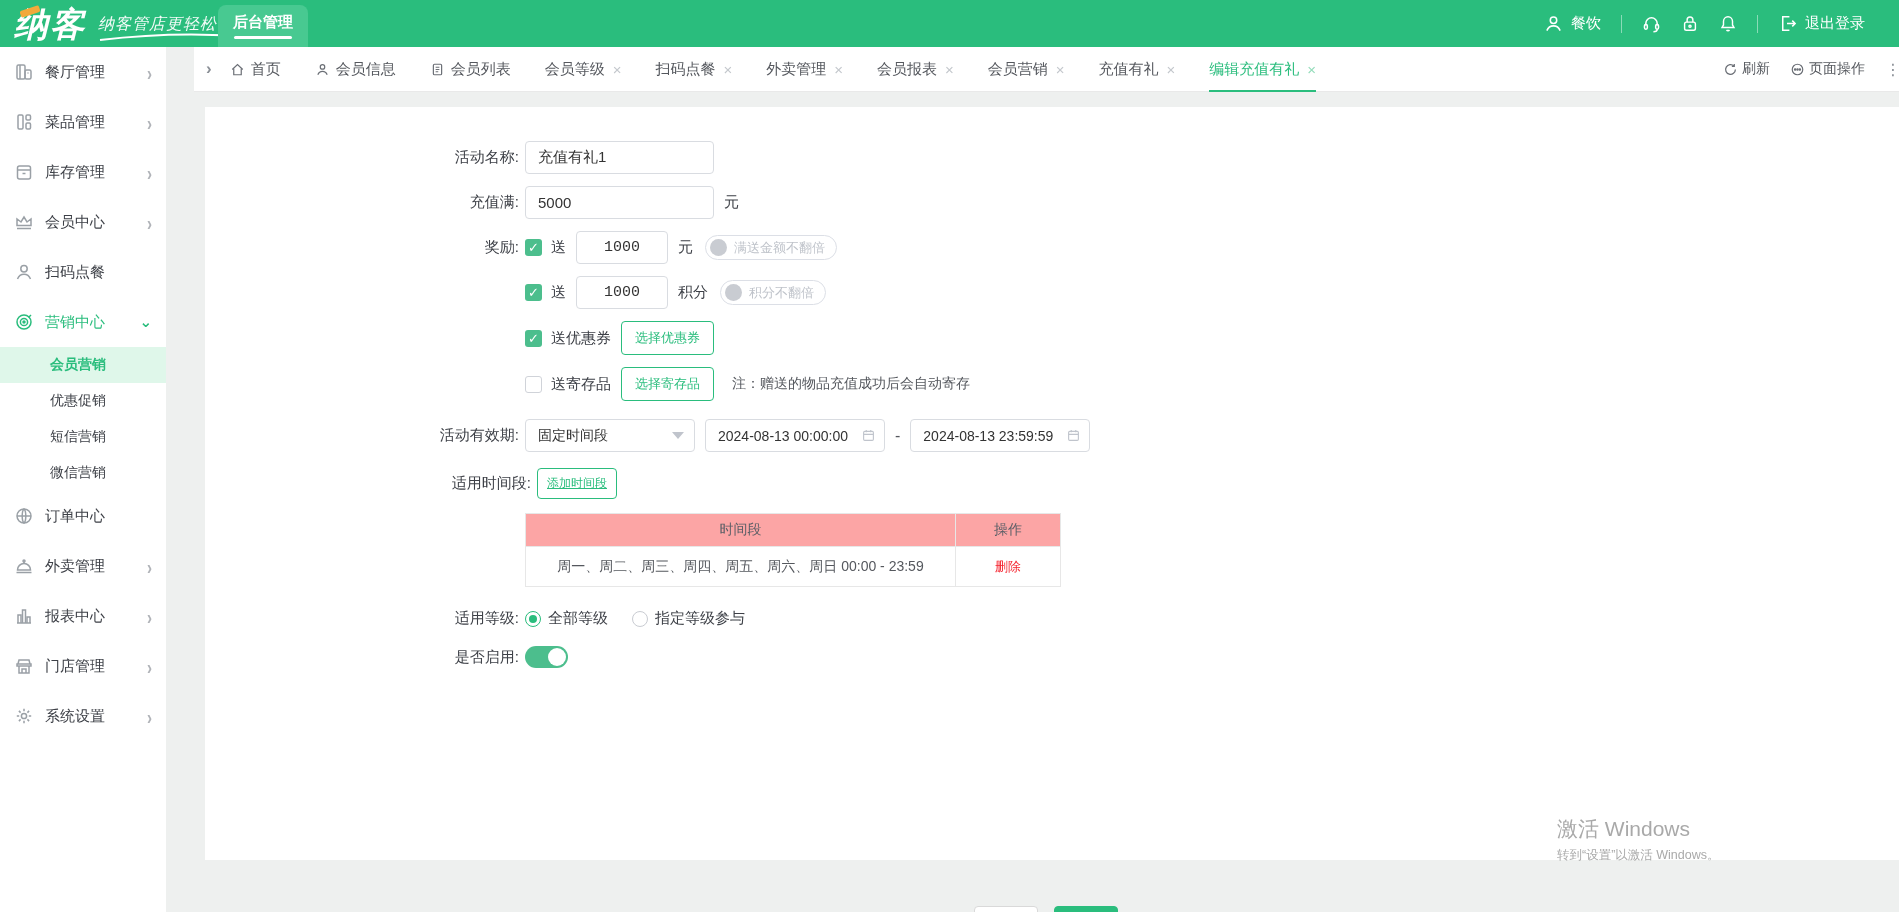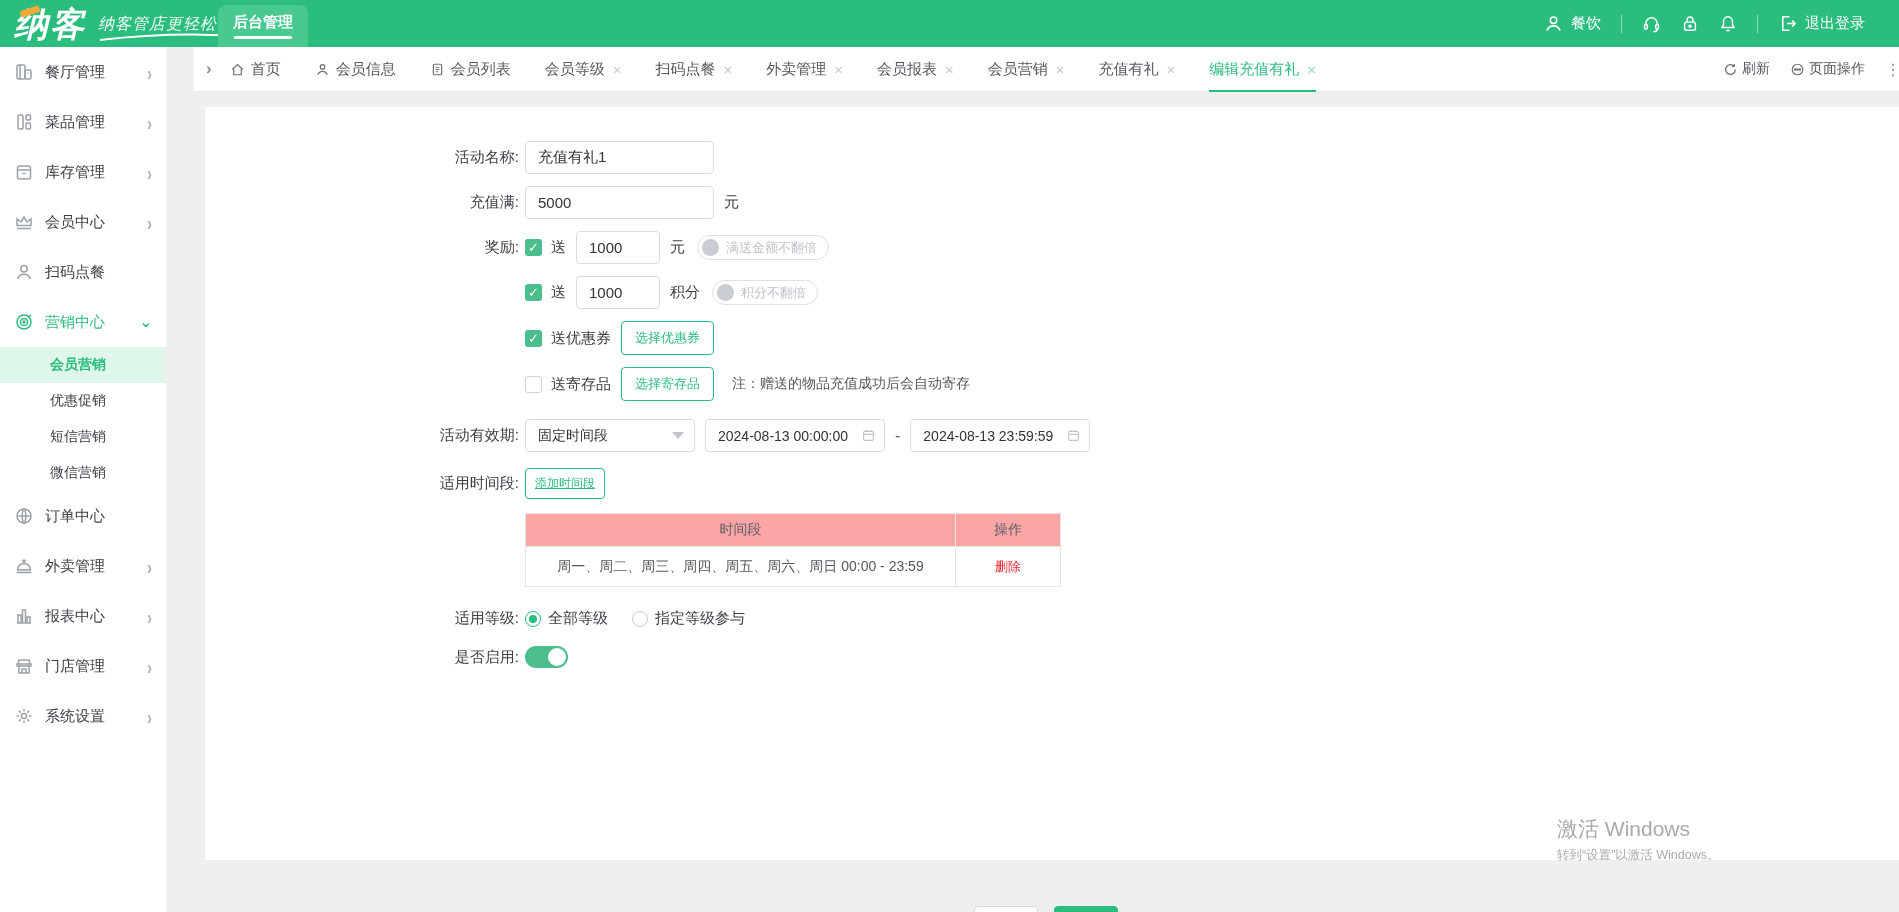--- a/index.html
+++ b/index.html
@@ -63,21 +63,21 @@
 
   .form { padding-top:34px; }
   .form-row { display:flex; align-items:center; margin-bottom:12px; }
   .f-label { width:320px; text-align:right; font-size:15px; color:#3d4047; padding-right:6px; flex:0 0 auto; }
   .f-label.empty { visibility:hidden; }
   .f-ctl { display:flex; align-items:center; }
 
   .inp { height:33px; border:1px solid #d9dce1; border-radius:4px; padding:0 12px;
     font-size:15px; color:#333; font-family:inherit; background:#fff; outline:none; }
   .inp.wide { width:189px; }
-  .inp.small { width:84px; text-align:left; }
+  .inp.small { width:92px; text-align:center;font-family:Liberation Mono, monospace; }
   .unit { font-size:15px; color:#3d4047; margin-left:10px; }
 
   .cbx { width:17px; height:17px; border-radius:3px; margin-right:9px; flex:0 0 auto;
     display:inline-flex; align-items:center; justify-content:center; cursor:pointer; }
   .cbx.on { background:#4cbe8d; color:#fff; font-size:13px; font-weight:bold; }
   .cbx.off { background:#fff; border:1px solid #d0d3d9; }
   .cb-text { font-size:15px; color:#3d4047; margin-right:10px; }
 
   .pill { display:inline-flex; align-items:center; height:25px; border:1px solid #dcdfe6;
     border-radius:999px; padding:0 11px 0 4px; margin-left:12px; cursor:pointer; background:#fff; }
@@ -459,21 +459,21 @@
           <div class="date-box">
             <span class="d-text">2024-08-13 23:59:59</span>
             <svg width="15" height="15" viewBox="0 0 20 20" fill="none" stroke="currentColor" stroke-width="1.5">
                 <rect x="3.5" y="4.5" width="13" height="12" rx="1.5"></rect>
                 <path d="M3.5 8.5h13M7 2.8v3M13 2.8v3"></path>
               </svg>
           </div>
         </div>
       </div>
 
-      <div class="form-row" style="margin-top:16px;">
+      <div class="form-row" style="margin-top:16px;padding-left:12px;">
         <span class="f-label">适用时间段:</span>
         <div class="f-ctl">
           <button class="btn-outline" style="font-size:12px;padding:6px 9px;text-decoration:underline;">添加时间段</button>
         </div>
       </div>
 
       <div class="form-row" style="margin-top:12px;align-items:flex-start;">
         <span class="f-label empty"></span>
         <table class="tp-table">
           <thead>

